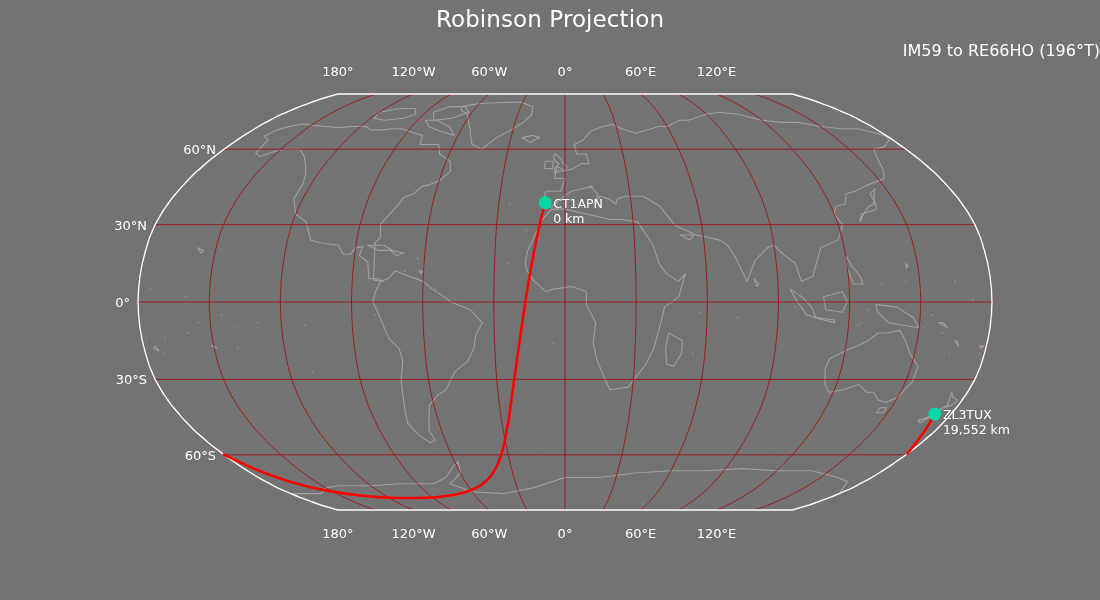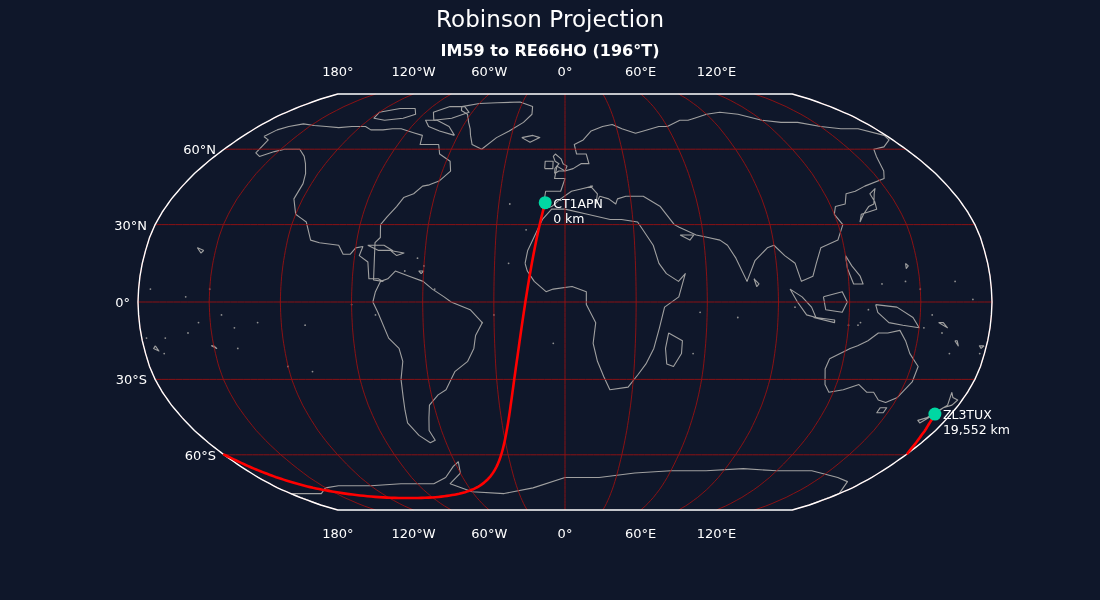--- a/index.html
+++ b/index.html
@@ -13,41 +13,41 @@
     overflow: hidden;
     font-family: "DejaVu Sans", "Liberation Sans", sans-serif;
     color: #ffffff;
     position: relative;
   }
   #stage {
     position: absolute;
     left: 0; top: 0;
     width: 1100px;
     height: 600px;
-    background: #0f172a;
+    background: #737373;
   }
   .title {
     position: absolute;
     left: 0;
     top: 6px;
     width: 1100px;
     text-align: center;
     font-size: 23px;
     font-weight: 400;
     color: #ffffff;
     letter-spacing: 0.1px;
   }
   .subtitle {
     position: absolute;
     left: 0;
     top: 41px;
     width: 1100px;
-    text-align: center;
+    text-align: right;
     font-size: 16px;
-    font-weight: 700;
+    font-weight: 400;
     color: #ffffff;
   }
   svg.map {
     position: absolute;
     left: 0;
     top: 0;
     width: 1100px;
     height: 600px;
     display: block;
   }

